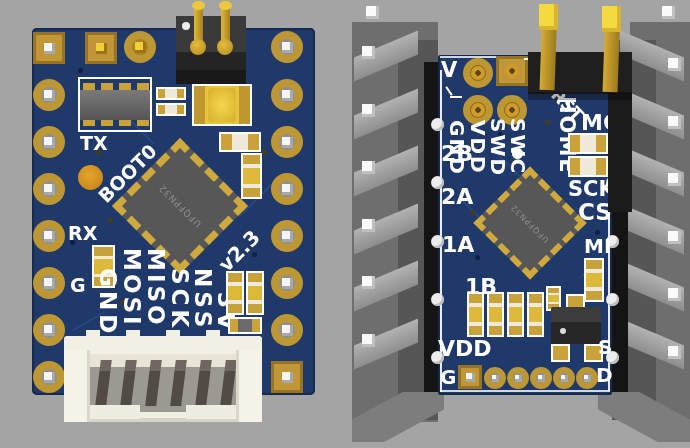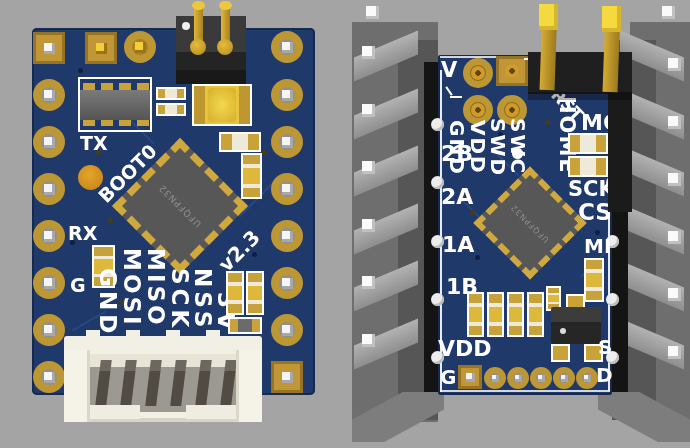--- a/index.html
+++ b/index.html
@@ -279,21 +279,21 @@
   <div class="lbl" style="left:581px;top:112px;font-size:22px;">MO</div>
 
   <div class="passive pv-h" style="left:568px;top:133px;width:40px;height:21px;"></div>
   <div class="passive pv-h" style="left:568px;top:156px;width:40px;height:21px;"></div>
   <div class="lbl" style="left:568px;top:179px;font-size:21px;">SCK</div>
   <div class="lbl" style="left:578px;top:201px;font-size:23px;">CS</div>
 
   <div class="lbl" style="left:441px;top:143px;font-size:22px;">2B</div>
   <div class="lbl" style="left:441px;top:186px;font-size:22px;">2A</div>
   <div class="lbl" style="left:442px;top:234px;font-size:22px;">1A</div>
-  <div class="lbl" style="left:446px;top:276px;font-size:22px;text-align:center;">1B</div>
+  <div class="lbl" style="left:465px;top:276px;font-size:22px;text-align:center;">1B</div>
 
   <div class="qfn" style="left:490px;top:183px;width:80px;height:80px;border-width:6px;">
     <span>UFQFPN32</span>
   </div>
   <div class="abs" style="left:512px;top:148px;width:11px;height:11px;border-radius:50%;background:#fff;"></div>
 
   <div class="lbl" style="left:584px;top:236px;font-size:20px;">MI</div>
   <div class="passive pv-v" style="left:584px;top:258px;width:20px;height:44px;"></div>
   <div class="passive pv-v" style="left:546px;top:286px;width:15px;height:25px;"></div>
 

